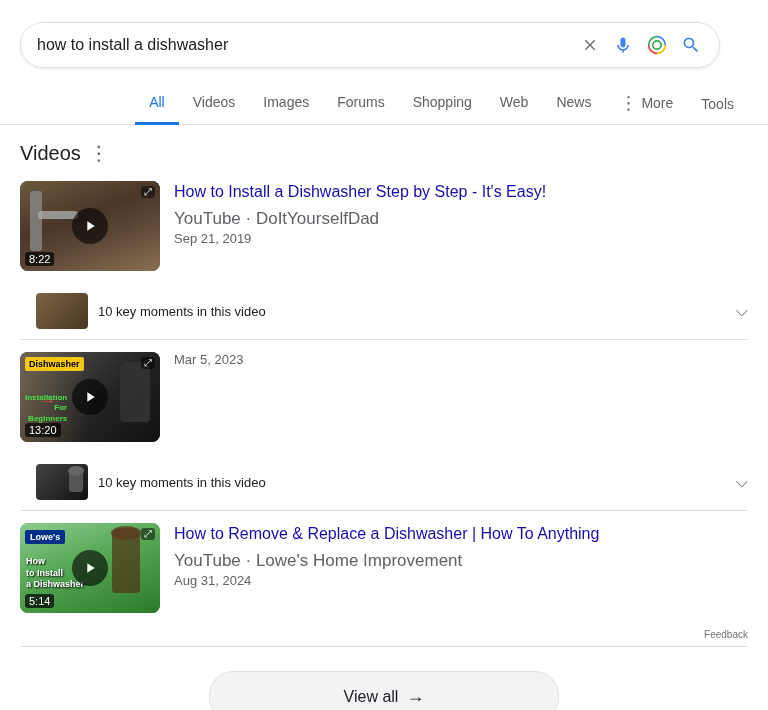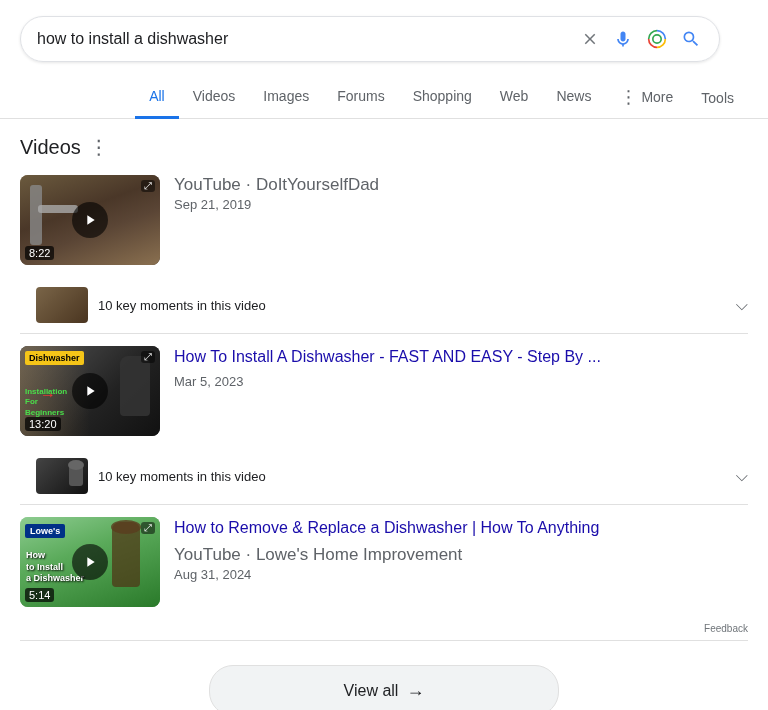--- a/index.html
+++ b/index.html
@@ -8,20 +8,21 @@
       background: #fff;
       color: #202124;
       width: 768px;
       min-height: 710px;
       overflow-x: hidden;
     }
 
     
     .search-bar-container {
       padding: 16px 20px 0 20px;
+      margin-top: 6px;
     }
     .search-bar {
       display: flex;
       align-items: center;
       border: 1px solid #dfe1e5;
       border-radius: 24px;
       padding: 10px 16px;
       max-width: 700px;
       gap: 8px;
       box-shadow: 0 1px 3px rgba(0,0,0,0.1);
@@ -381,55 +382,55 @@
         <div style="position:absolute;top:30px;left:18px;width:40px;height:8px;background:#aaa;border-radius:3px;opacity:0.8;"></div>
         <div class="play-button">
           <svg viewBox="0 0 24 24">
               <path d="M8 5v14l11-7z"></path>
             </svg>
         </div>
         <span class="duration-badge">8:22</span>
         <span class="expand-icon" style="font-size:10px;">⤢</span>
       </div>
       <div class="video-info">
+        <a class="video-title">How to Install a Dishwasher Step by Step - It's Easy!</a>
         <div class="video-source">YouTube · DoItYourselfDad</div>
         <div class="video-date">Sep 21, 2019</div>
       </div>
     </div>
     <div class="key-moments-row">
       <div class="key-moments-thumb km-thumb-1" style="width:52px;height:36px;border-radius:4px;background:linear-gradient(135deg,#7a6548,#4a3520);"></div>
       <span class="key-moments-text">10 key moments in this video</span>
       <span class="chevron-down">⌵</span>
     </div>
   </div>
 
   <hr class="divider">
 
   <div class="video-item" style="margin-top:12px;">
     <div class="video-main-row">
-      <div class="video-thumbnail thumb-2-container" style="position:relative;">
+      <div class="video-thumbnail thumb-2-container" style="position:relative;text-align:right;">
 
         <div style="position:absolute;inset:0;background:linear-gradient(135deg,#555 0%,#222 60%,#111 100%);"></div>
         <div style="position:absolute;inset:0;background:linear-gradient(90deg,rgba(180,140,80,0.3) 0%,transparent 50%)"></div>
 
         <div style="position:absolute;right:10px;top:10px;width:30px;height:60px;background:#333;border-radius:8px 8px 4px 4px;opacity:0.9;"></div>
         <span class="overlay-label">Dishwasher</span>
         <span class="overlay-sub" style="position:absolute;bottom:18px;left:5px;color:#4ade4a;font-size:8px;font-weight:bold;line-height:1.3;">Installation<br>For<br>Beginners</span>
 
         <div style="position:absolute;top:38px;left:20px;color:#e53935;font-size:16px;font-weight:bold;">→</div>
         <div class="play-button">
           <svg viewBox="0 0 24 24">
               <path d="M8 5v14l11-7z"></path>
             </svg>
         </div>
         <span class="duration-badge">13:20</span>
         <span class="expand-icon" style="font-size:10px;">⤢</span>
       </div>
       <div class="video-info">
-        <a class="video-title" style="color:#1a0dab;">How To Install A Dishwasher - FAST AND EASY - Step By ...</a>
         <div class="video-date">Mar 5, 2023</div>
       </div>
     </div>
     <div class="key-moments-row">
       <div class="key-moments-thumb km-thumb-2" style="width:52px;height:36px;border-radius:4px;background:linear-gradient(135deg,#444,#111);overflow:hidden;position:relative;">
 
         <div style="position:absolute;right:5px;top:4px;width:14px;height:24px;background:#555;border-radius:6px 6px 3px 3px;"></div>
         <div style="position:absolute;right:4px;top:2px;width:16px;height:10px;border-radius:50%;background:#666;"></div>
       </div>
       <span class="key-moments-text">10 key moments in this video</span>

